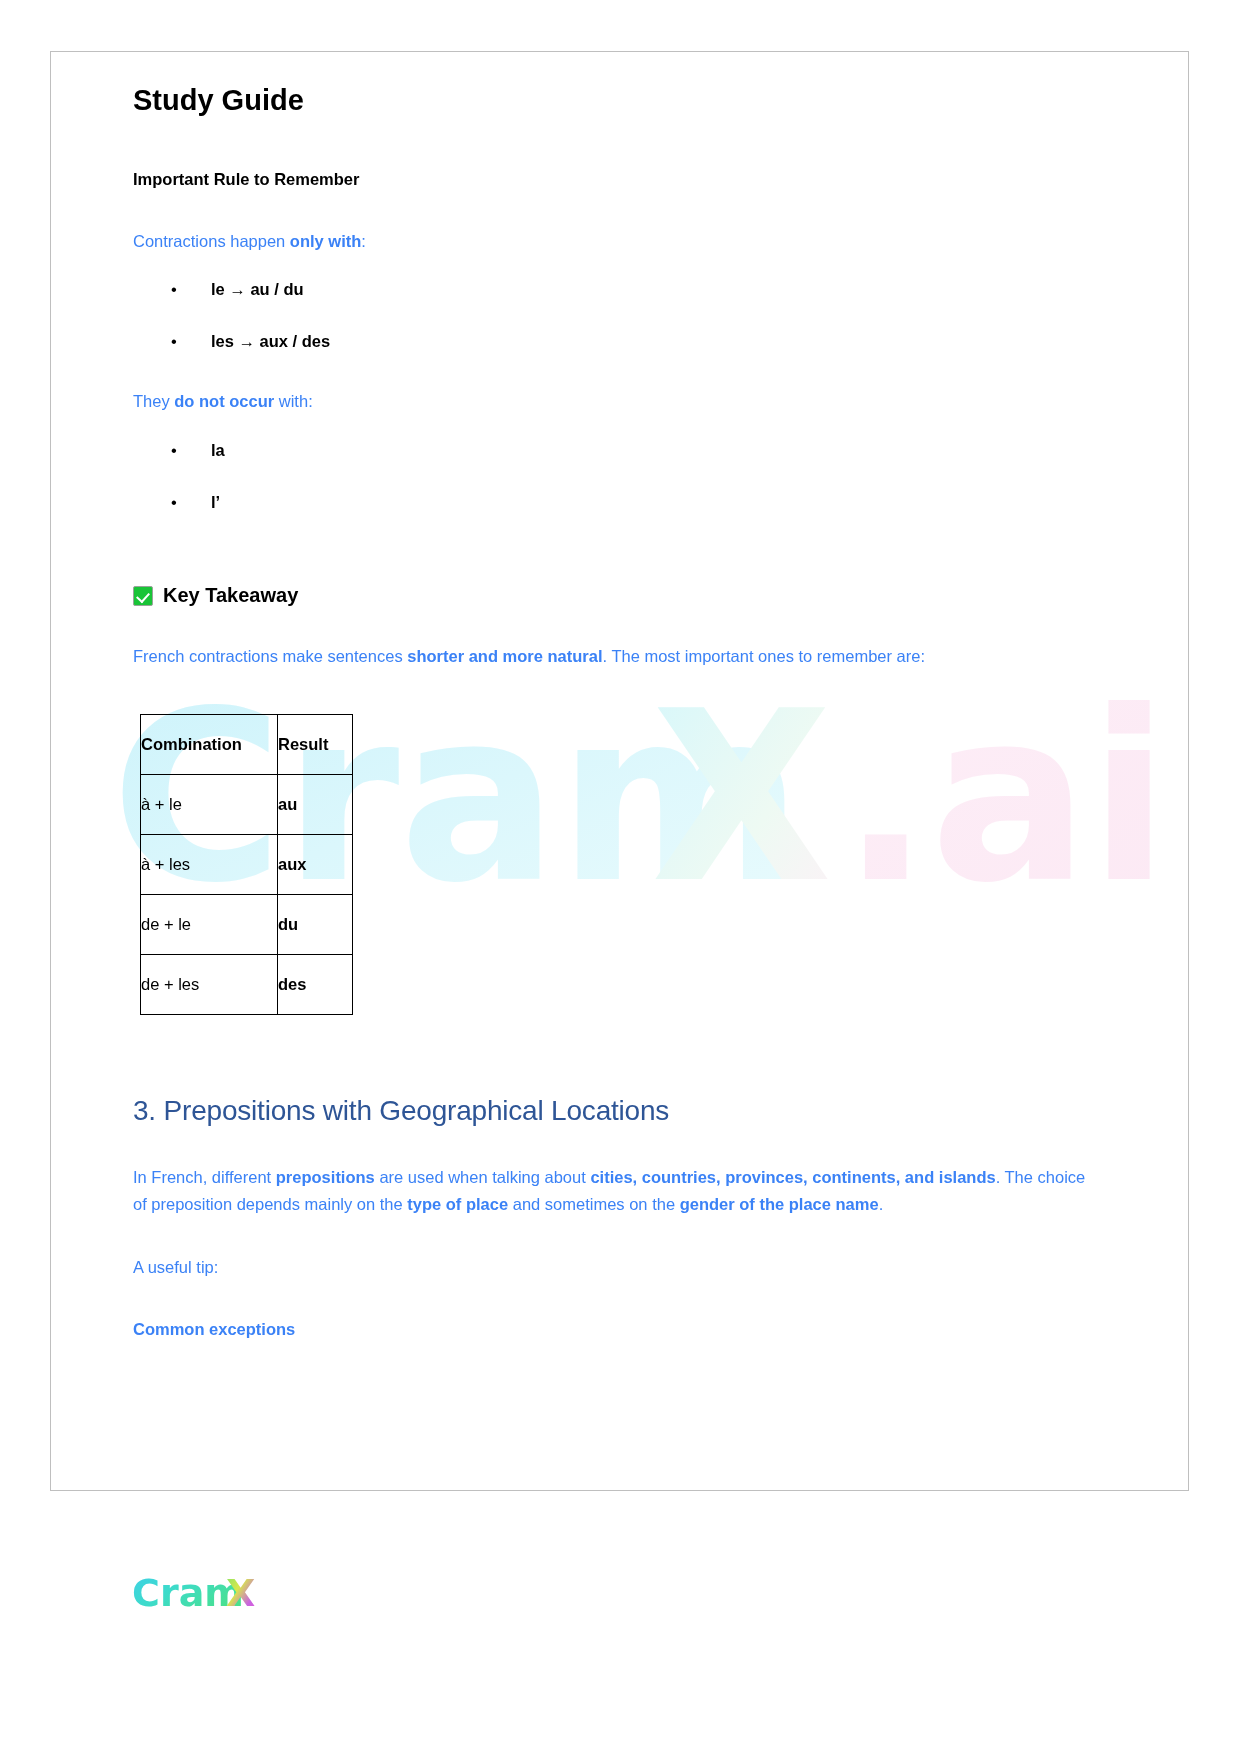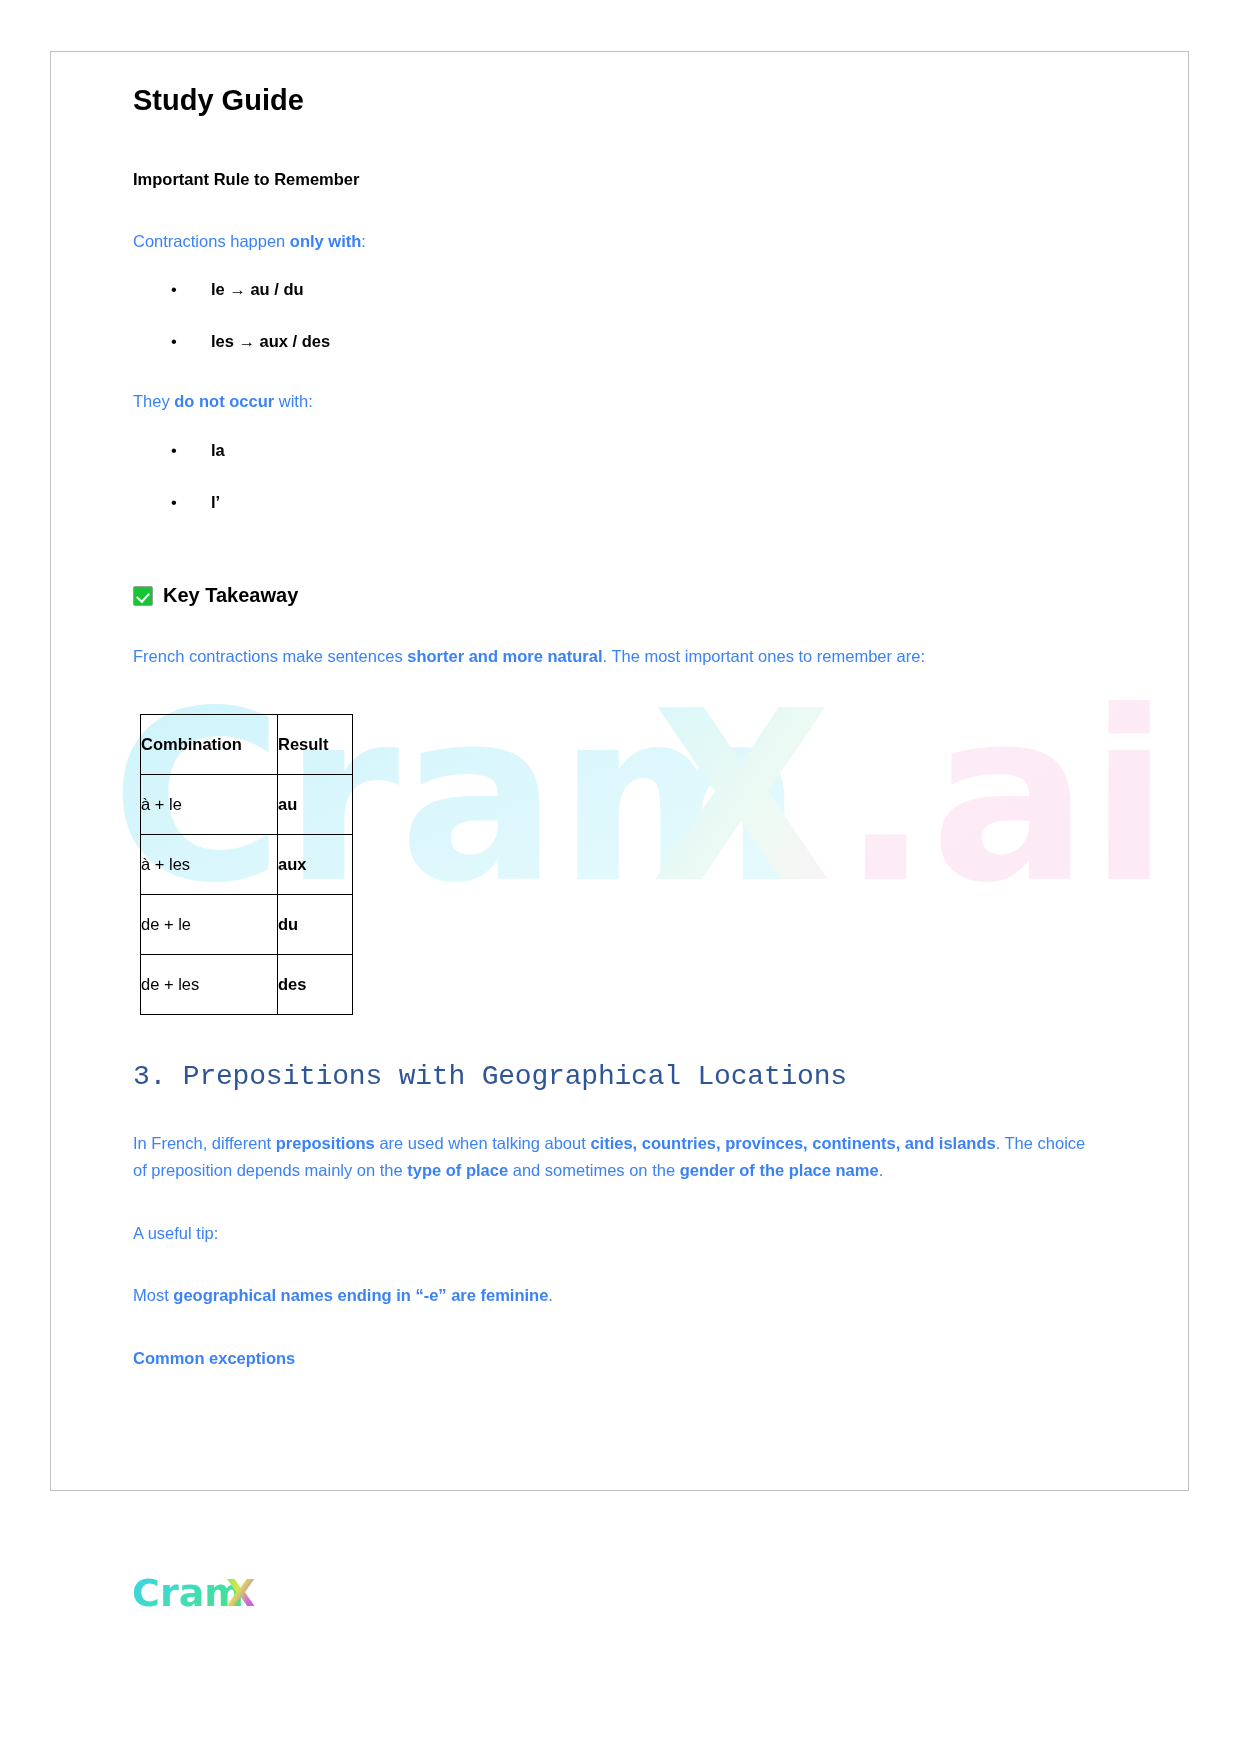--- a/index.html
+++ b/index.html
@@ -144,25 +144,25 @@
     background: transparent;
     text-align: left;
   }
   table.contr th { font-weight: bold; }
   table.contr col.c1 { width: 137px; }
   table.contr col.c2 { width: 75px; }
   table.contr td.res { font-weight: bold; }
 
   
   h2.section {
-    font-family: Liberation Mono, monospace;
+    font-family: Liberation Sans, sans-serif;
     font-size: 28px;
     font-weight: normal;
     color: #2e5596;
-    margin: 44px 0 0 0;
+    margin: 78px 0 0 0;
     line-height: 1.25;
     letter-spacing: -0.2px;
   }
 
   
   .footer-logo {
     position: absolute;
     left: 132px;
     top: 1570px;
     width: 150px;
@@ -256,21 +256,20 @@
         </tr>
       </tbody>
     </table>
 
     <h2 class="section">3. Prepositions with Geographical Locations</h2>
 
     <p class="body"><span>In French, different </span><b>prepositions</b><span> are used when talking about </span><b>cities, countries, provinces, continents, and islands</b><span>. The choice of preposition depends mainly on the </span><b>type of place</b><span> and sometimes on the </span><b>gender of the place name</b><span>.</span></p>
 
     <p class="body">A useful tip:</p>
 
-    <p class="body"><span>Most </span><b>geographical names ending in “-e” are feminine</b><span>.</span></p>
 
     <p class="body" style="font-weight:bold">Common exceptions</p>
 
   </div>
 </div>
 
 <div class="footer-logo">
   <svg viewBox="0 0 150 50" xmlns="http://www.w3.org/2000/svg" aria-hidden="true">
     <defs>
       <linearGradient id="lgCram" x1="0" y1="0" x2="1" y2="0.6">

